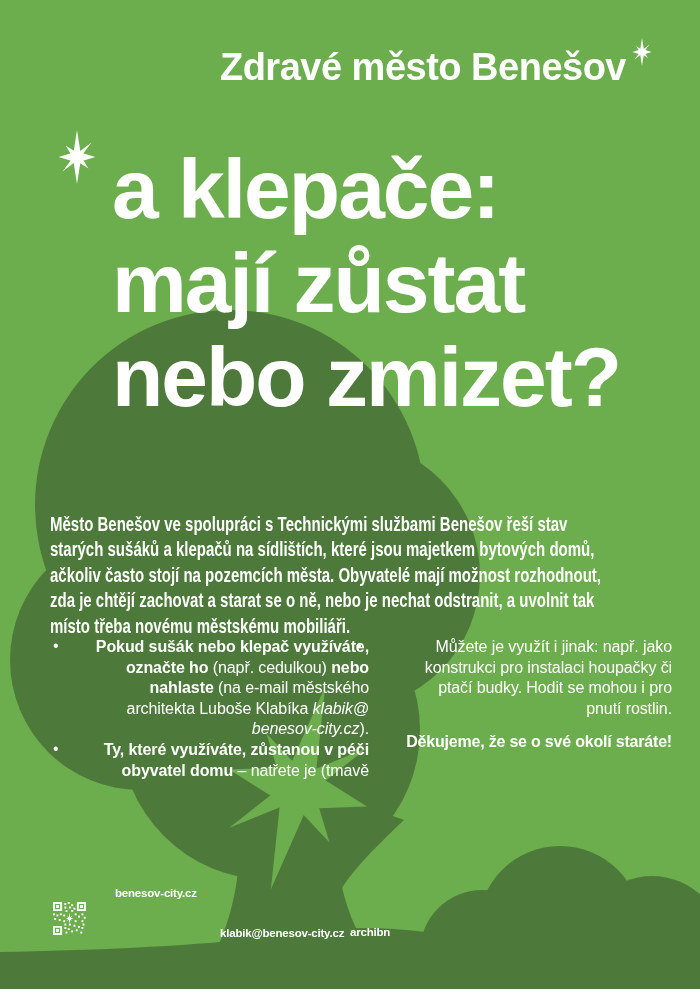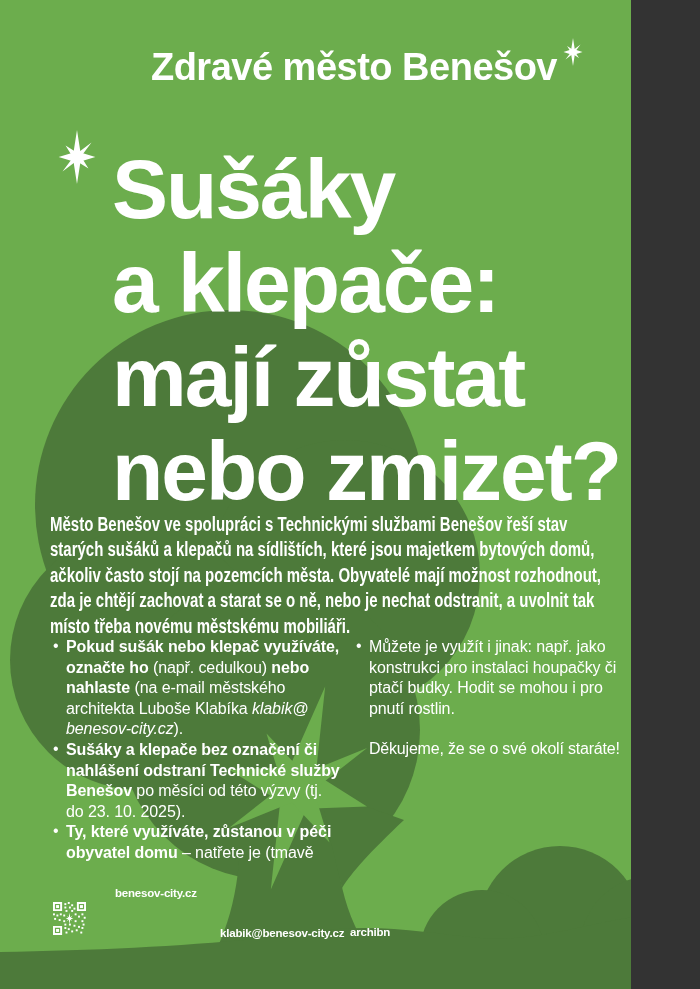--- a/index.html
+++ b/index.html
@@ -1,17 +1,17 @@
 <!DOCTYPE html>
 <html><head>
 <meta charset="utf-8">
 <style>
   html,body{margin:0;padding:0;background:#333;}
   .poster{
-    position:relative;width:631px;height:989px;overflow:hidden;
+    position:relative;width:700px;height:989px;overflow:hidden;
     background:#6CAD4D;color:#FFFFFF;
     font-family:"Liberation Sans",sans-serif;
   }
   .bg{position:absolute;left:0;top:0;width:700px;height:989px;}
   .brand{
     position:absolute;top:46px;right:44px;white-space:nowrap;
     font-size:38px;font-weight:700;letter-spacing:-0.5px;
   }
   .brand .star-sm{position:relative;top:-14px;margin-left:2px;}
   .headline{
@@ -19,26 +19,26 @@
     font-size:84px;line-height:94px;font-weight:700;letter-spacing:-2px;
   }
   .intro{
     position:absolute;left:50px;top:512px;width:830px;margin:0;
     font-size:20px;font-weight:700;line-height:25.4px;
     white-space:pre-line;transform:scaleX(.75);transform-origin:0 0;
   }
   .col{position:absolute;top:637px;font-size:16px;line-height:20.6px;letter-spacing:-0.1px;}
   .col-left{left:53px;width:316px;}
   .col-right{left:356px;width:316px;}
-  .li{position:relative;padding-left:13px;white-space:pre-line;}
+  .li{position:relative;padding-left:13px;white-space:pre-line;text-align:right;}
   .li::before{content:"\2022";position:absolute;left:0;top:-1px;font-weight:400;}
   .cont{padding-left:13px;white-space:pre-line;}
   .b{font-weight:700;}
   .i{font-style:italic;}
-  .thanks{padding-left:13px;margin-top:20px;font-weight:400;letter-spacing:-0.2px;}
+  .thanks{padding-left:13px;margin-top:13px;font-weight:700;letter-spacing:-0.2px;text-align:right;}
   .qr{position:absolute;left:53px;top:902px;width:33px;height:33px;}
   .flink{position:absolute;font-size:11.5px;font-weight:700;letter-spacing:-0.2px;white-space:nowrap;}
   .flink.web{left:115px;top:887px;}
   .flink.mail{left:220px;top:927px;}
   .flink.credit{left:350px;top:926px;}
 </style>
 </head>
 <body>
 
 <div class="poster">
@@ -73,42 +73,37 @@
     <use href="#sparkle" fill="#FFFFFF" transform="translate(77,157) scale(0.54)"></use>
   </svg>
 
   <div class="brand">
     <span>Zdravé město Benešov</span><svg class="star-sm" width="28" height="28" viewBox="-50 -50 100 100">
         <use href="#sparkle" fill="#FFFFFF"></use>
       </svg>
   </div>
 
   <h1 class="headline">
-    <div>Sušáky</div>
     <div>a klepače:</div>
     <div>mají zůstat</div>
     <div>nebo zmizet?</div>
   </h1>
 
   <p class="intro">Město Benešov ve spolupráci s Technickými službami Benešov řeší stav
 starých sušáků a klepačů na sídlištích, které jsou majetkem bytových domů,
 ačkoliv často stojí na pozemcích města. Obyvatelé mají možnost rozhodnout,
 zda je chtějí zachovat a starat se o ně, nebo je nechat odstranit, a uvolnit tak
 místo třeba novému městskému mobiliáři.</p>
 
   <div class="col col-left">
     <div class="li"><span class="b ">Pokud sušák nebo klepač využíváte,
 označte ho</span><span class=""> (např. cedulkou) </span><span class="b ">nebo
 nahlaste</span><span class=""> (na e-mail městského
 architekta Luboše Klabíka </span><span class="i">klabik@
 benesov-city.cz</span><span class="">).</span></div>
-    <div class="li"><span class="b ">Sušáky a klepače bez označení či
-nahlášení odstraní Technické služby
-Benešov</span><span class=""> po měsíci od této výzvy (tj.
-do 23. 10. 2025).</span></div>
     <div class="li"><span class="b ">Ty, které využíváte, zůstanou v péči
 obyvatel domu</span><span class=""> – natřete je (tmavě</span></div>
   </div>
 
   <div class="col col-right">
     <div class="li"><span class="">Můžete je využít i jinak: např. jako
 konstrukci pro instalaci houpačky či
 ptačí budky. Hodit se mohou i pro
 pnutí rostlin.</span></div>
     <div class="thanks">Děkujeme, že se o své okolí staráte!</div>

